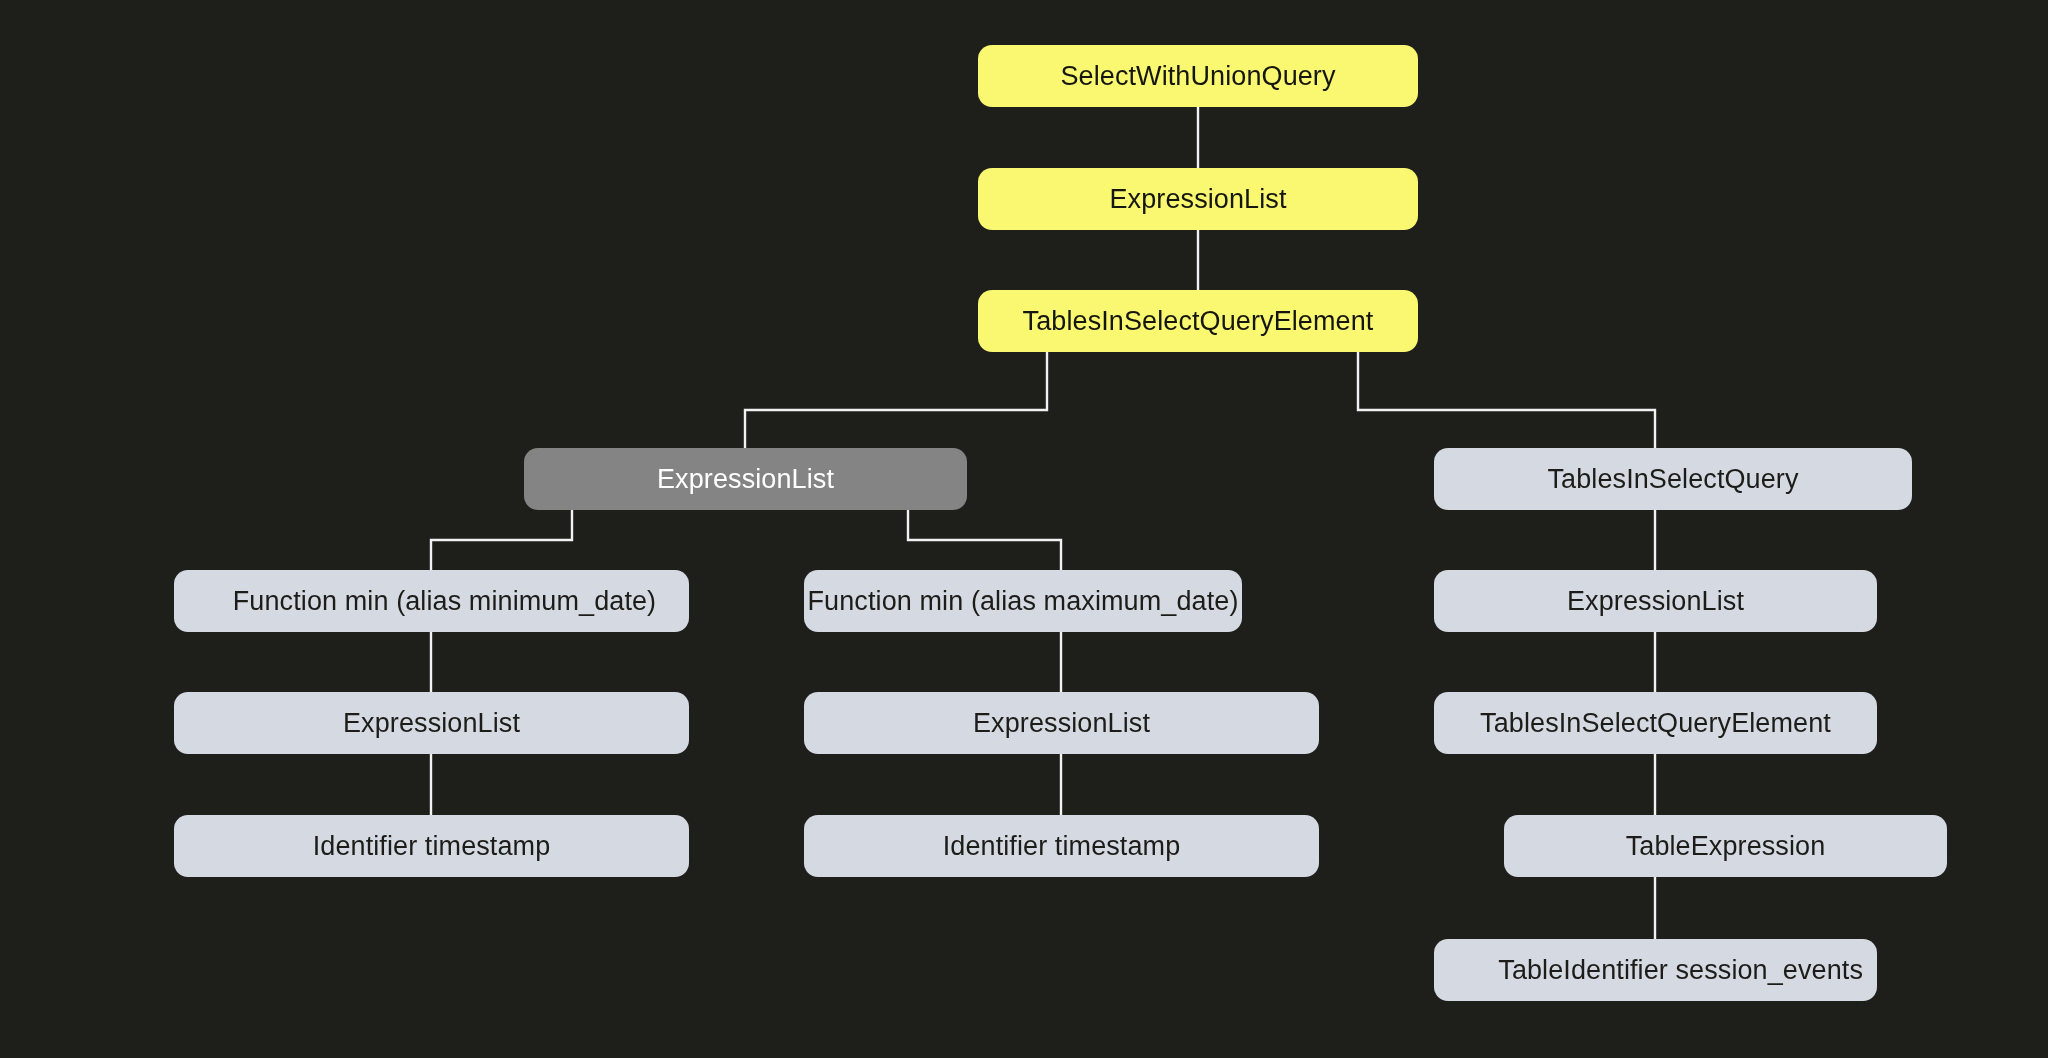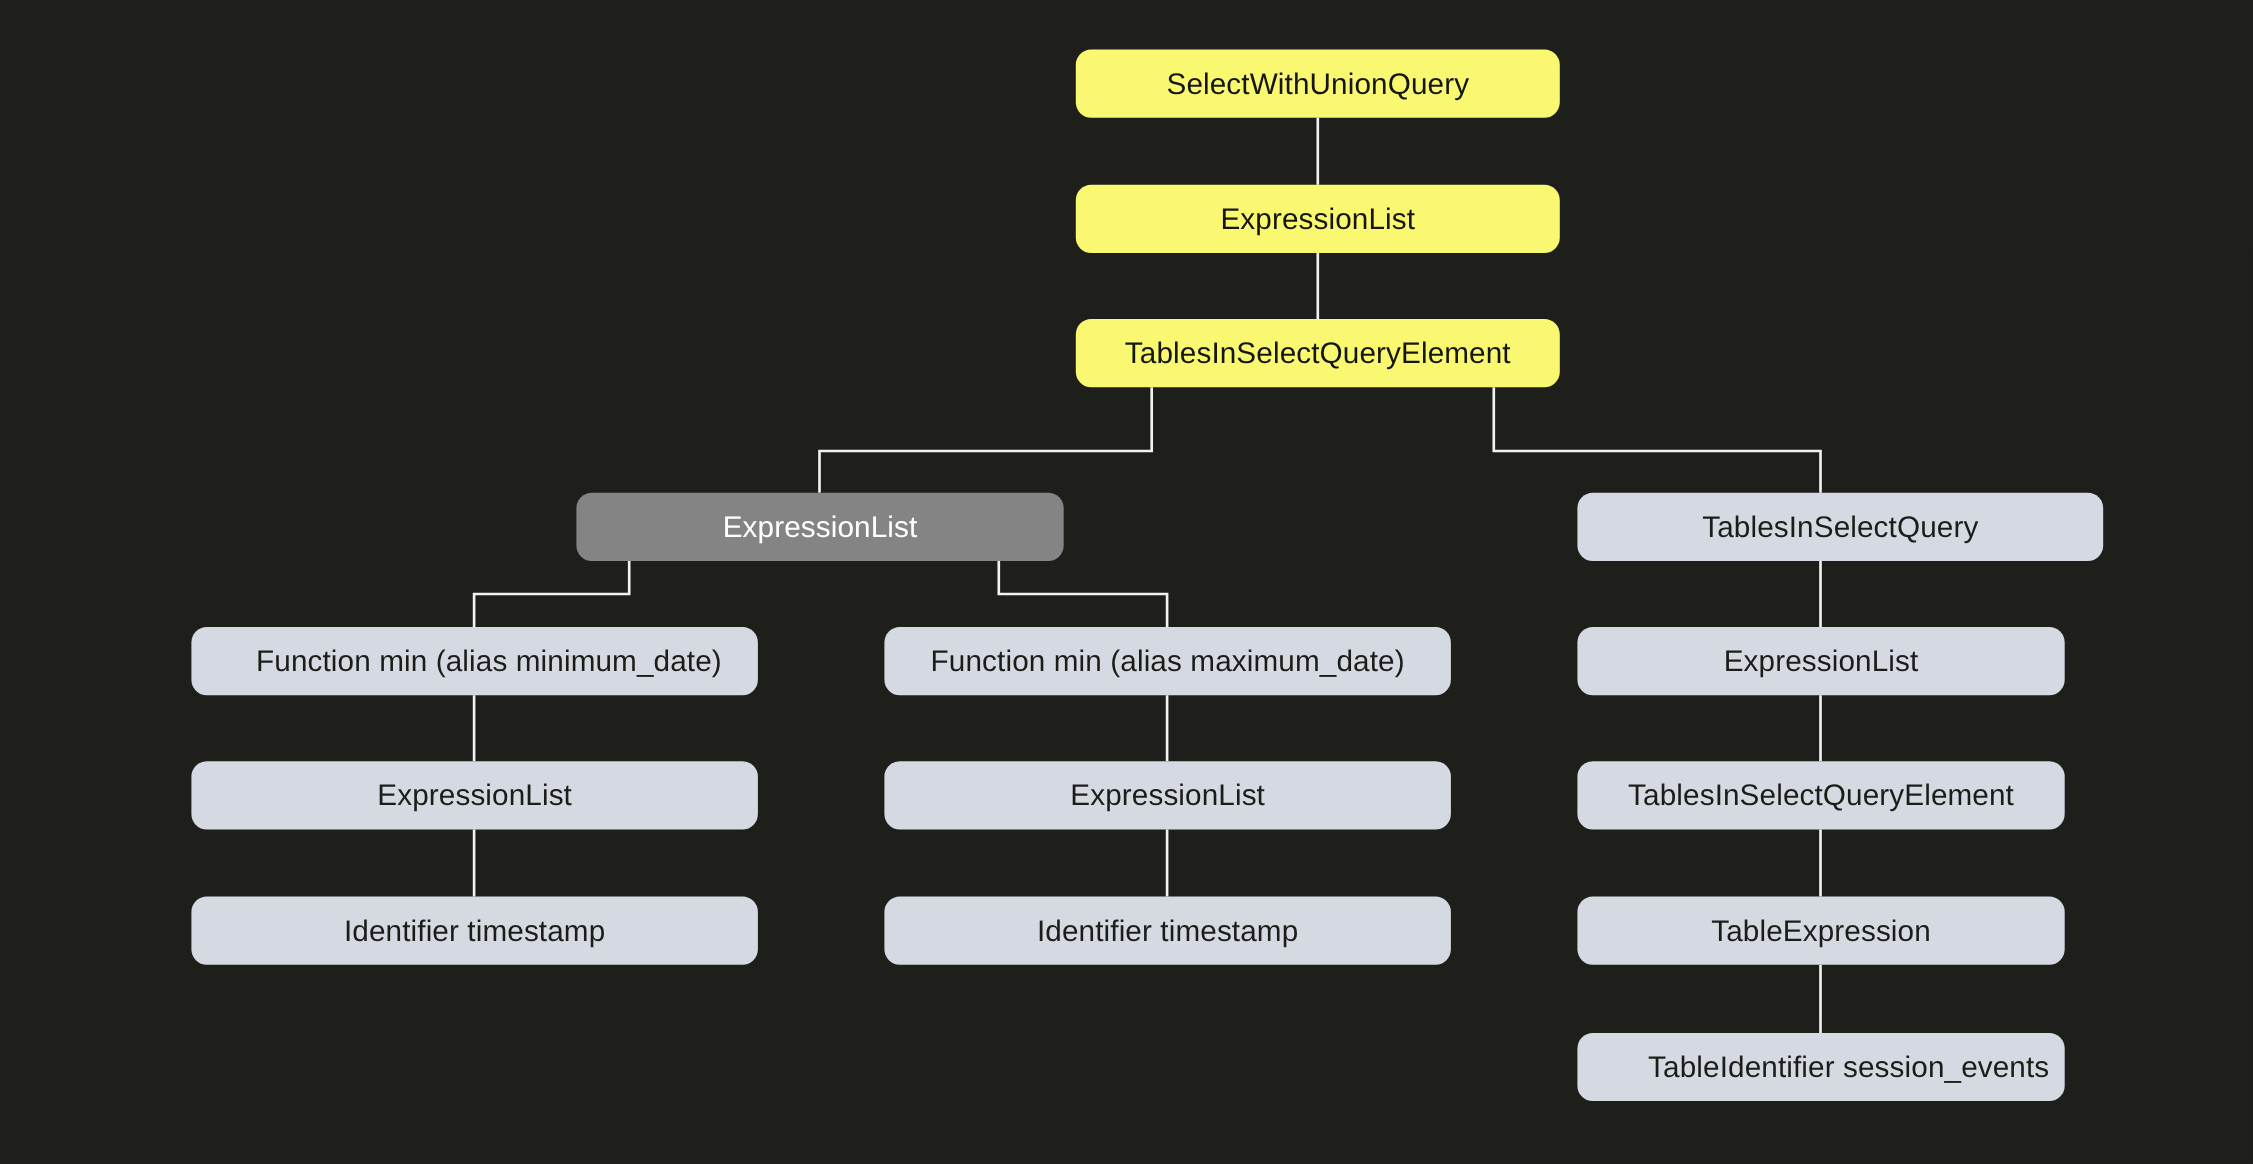--- a/index.html
+++ b/index.html
@@ -83,41 +83,41 @@
       </div>
       <div class="node selected" style="left: 524px; top: 448px; width: 443px; height: 62px;">
         <span>ExpressionList</span>
       </div>
       <div class="node normal" style="left: 1434px; top: 448px; width: 478px; height: 62px;">
         <span>TablesInSelectQuery</span>
       </div>
       <div class="node normal" style="left: 174px; top: 570px; width: 515px; height: 62px; padding-left: 40px;">
         <span>Function min (alias minimum_date)</span>
       </div>
-      <div class="node normal" style="left: 804px; top: 570px; width: 515px; height: 62px;">
+      <div class="node normal" style="left: 804px; top: 570px; width: 438px; height: 62px;">
         <span>Function min (alias maximum_date)</span>
       </div>
       <div class="node normal" style="left: 1434px; top: 570px; width: 443px; height: 62px;">
         <span>ExpressionList</span>
       </div>
       <div class="node normal" style="left: 174px; top: 692px; width: 515px; height: 62px;">
         <span>ExpressionList</span>
       </div>
       <div class="node normal" style="left: 804px; top: 692px; width: 515px; height: 62px;">
         <span>ExpressionList</span>
       </div>
       <div class="node normal" style="left: 1434px; top: 692px; width: 443px; height: 62px;">
         <span>TablesInSelectQueryElement</span>
       </div>
       <div class="node normal" style="left: 174px; top: 815px; width: 515px; height: 62px;">
         <span>Identifier timestamp</span>
       </div>
       <div class="node normal" style="left: 804px; top: 815px; width: 515px; height: 62px;">
         <span>Identifier timestamp</span>
       </div>
-      <div class="node normal" style="left: 1434px; top: 815px; width: 443px; height: 62px;">
+      <div class="node normal" style="left: 1504px; top: 815px; width: 443px; height: 62px;">
         <span>TableExpression</span>
       </div>
       <div class="node normal" style="left: 1434px; top: 939px; width: 443px; height: 62px; justify-content: flex-end;">
         <span>TableIdentifier session_events</span>
       </div>
     </div>
 </div>
 
 </body></html>

